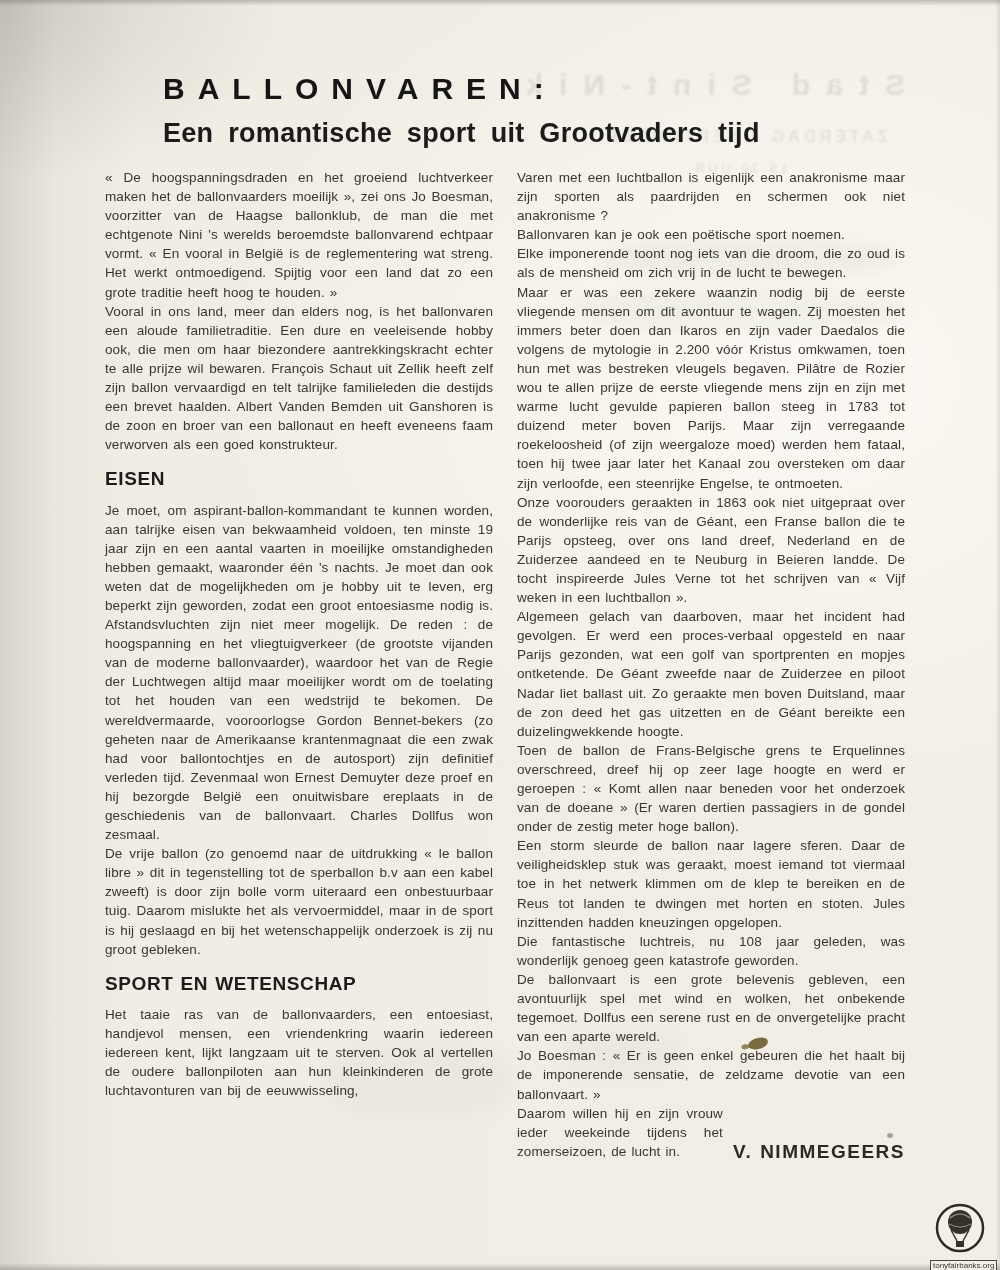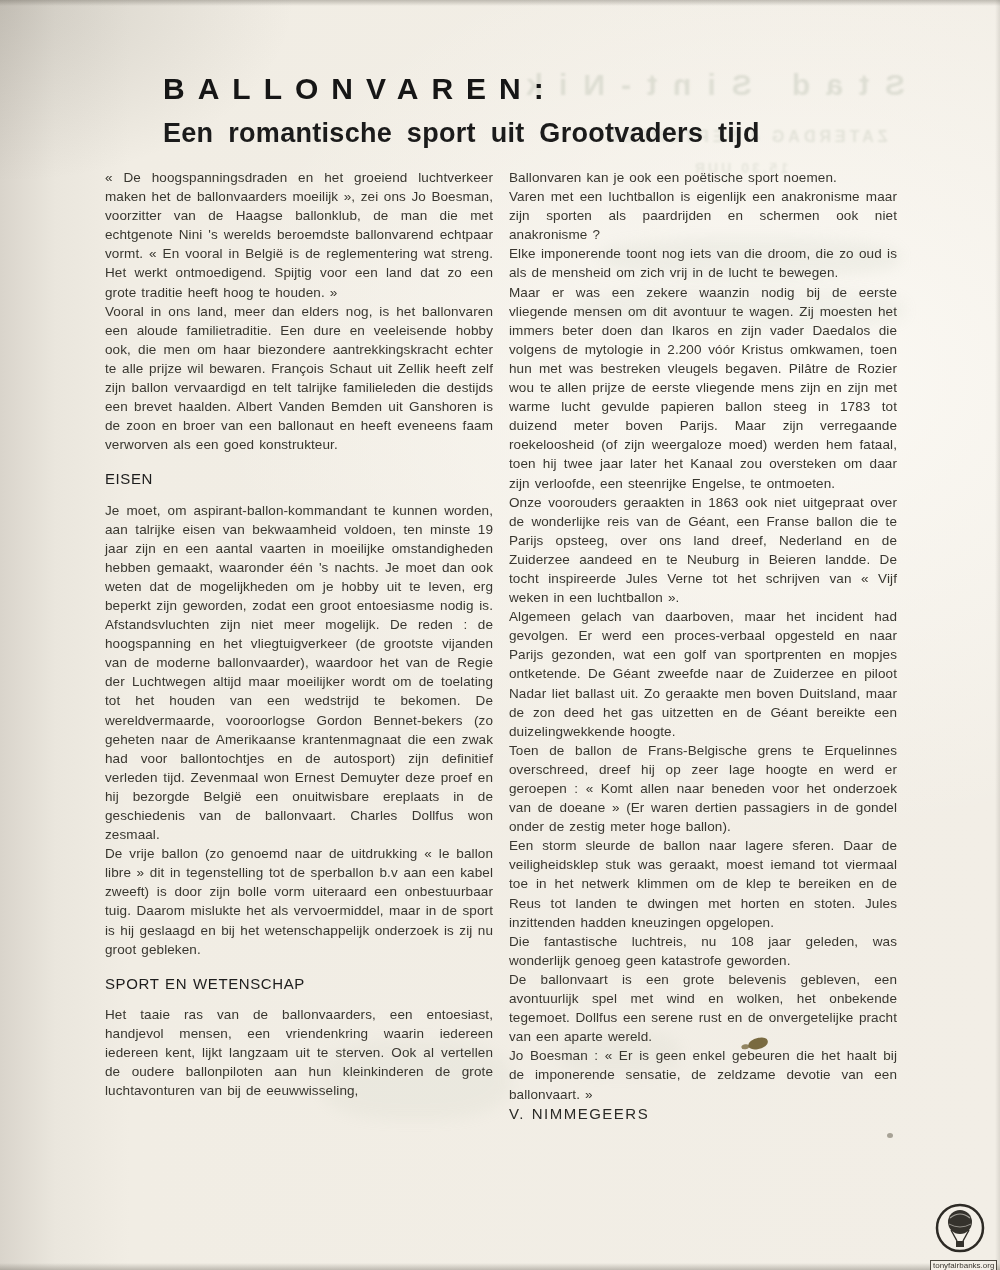--- a/index.html
+++ b/index.html
@@ -36,28 +36,28 @@
   .stain{position:absolute;top:1038px;left:748px;width:20px;height:11px;background:#6d5c2f;
     border-radius:60% 40% 55% 45%;transform:rotate(-10deg);opacity:0.9;}
   .stain:after{content:"";position:absolute;left:-7px;top:4px;width:8px;height:5px;background:#6d5c2f;
     border-radius:50%;opacity:0.8;}
   .speck{position:absolute;top:1133px;left:887px;width:6px;height:5px;background:#5c5646;border-radius:50%;opacity:0.5;}
 
   header{position:absolute;left:119px;top:72px;z-index:2;margin-left:44px;}
   .title-1{margin:0;font-size:30px;font-weight:800;letter-spacing:13px;color:#161616;}
   .title-2{margin:12px 0 0 0;font-size:27px;font-weight:bold;letter-spacing:0.3px;word-spacing:7px;color:#1b1b1b;}
 
-  .columns{position:absolute;left:105px;top:168px;width:812px;display:flex;gap:16px;z-index:2;}
+  .columns{position:absolute;left:105px;top:168px;width:812px;display:flex;gap:24px;z-index:2;}
   .col{width:388px;font-size:13.5px;line-height:19.1px;text-align:justify;color:#38362f;
     word-spacing:1.2px;letter-spacing:0.1px;}
   .col p{margin:0;}
-  .col h3{margin:15px 0 12px 0;font-size:15px;letter-spacing:0.6px;color:#1d1d1d;font-weight:normal;}
+  .col h3{margin:15px 0 12px 0;font-size:19px;letter-spacing:0.6px;color:#1d1d1d;font-weight:bold;}
   .final-row{display:flex;align-items:flex-end;gap:10px;}
   .final-row p{flex:1 1 auto;}
-  .byline{white-space:nowrap;font-weight:normal;font-size:15px;letter-spacing:1.5px;color:#2a2a26;}
+  .byline{white-space:nowrap;font-weight:bold;font-size:19px;letter-spacing:1.5px;color:#2a2a26;}
 
   .logo{position:absolute;left:930px;top:1202px;width:60px;text-align:center;z-index:2;}
   .logo svg{display:block;margin:0 auto;}
   .logo-caption{margin-top:-2px;display:inline-block;border:1px solid #4a463e;background:#f3efe7;
     font-size:8px;line-height:10px;padding:0 2px;color:#3a362f;letter-spacing:0;}
 </style>
 </head>
 <body>
 
 <div class="page">
@@ -83,32 +83,33 @@
     <div class="col">
       <p>« De hoogspanningsdraden en het groeiend luchtverkeer maken het de ballonvaarders moeilijk », zei ons Jo Boesman, voorzitter van de Haagse ballonklub, de man die met echtgenote Nini 's werelds beroemdste ballonvarend echtpaar vormt. « En vooral in België is de reglementering wat streng. Het werkt ontmoedigend. Spijtig voor een land dat zo een grote traditie heeft hoog te houden. »</p>
       <p>Vooral in ons land, meer dan elders nog, is het ballonvaren een aloude familietraditie. Een dure en veeleisende hobby ook, die men om haar biezondere aantrekkingskracht echter te alle prijze wil bewaren. François Schaut uit Zellik heeft zelf zijn ballon vervaardigd en telt talrijke familieleden die destijds een brevet haalden. Albert Vanden Bemden uit Ganshoren is de zoon en broer van een ballonaut en heeft eveneens faam verworven als een goed konstrukteur.</p>
       <h3>EISEN</h3>
       <p>Je moet, om aspirant-ballon-kommandant te kunnen worden, aan talrijke eisen van bekwaamheid voldoen, ten minste 19 jaar zijn en een aantal vaarten in moeilijke omstandigheden hebben gemaakt, waaronder één 's nachts. Je moet dan ook weten dat de mogelijkheden om je hobby uit te leven, erg beperkt zijn geworden, zodat een groot entoesiasme nodig is. Afstandsvluchten zijn niet meer mogelijk. De reden : de hoogspanning en het vliegtuigverkeer (de grootste vijanden van de moderne ballonvaarder), waardoor het van de Regie der Luchtwegen altijd maar moeilijker wordt om de toelating tot het houden van een wedstrijd te bekomen. De wereldvermaarde, vooroorlogse Gordon Bennet-bekers (zo geheten naar de Amerikaanse krantenmagnaat die een zwak had voor ballontochtjes en de autosport) zijn definitief verleden tijd. Zevenmaal won Ernest Demuyter deze proef en hij bezorgde België een onuitwisbare ereplaats in de geschiedenis van de ballonvaart. Charles Dollfus won zesmaal.</p>
       <p>De vrije ballon (zo genoemd naar de uitdrukking « le ballon libre » dit in tegenstelling tot de sperballon b.v aan een kabel zweeft) is door zijn bolle vorm uiteraard een onbestuurbaar tuig. Daarom mislukte het als vervoermiddel, maar in de sport is hij geslaagd en bij het wetenschappelijk onderzoek is zij nu groot gebleken.</p>
       <h3>SPORT EN WETENSCHAP</h3>
       <p>Het taaie ras van de ballonvaarders, een entoesiast, handjevol mensen, een vriendenkring waarin iedereen iedereen kent, lijkt langzaam uit te sterven. Ook al vertellen de oudere ballonpiloten aan hun kleinkinderen de grote luchtavonturen van bij de eeuwwisseling,</p>
     </div>
     <div class="col">
+      <p>Varen met een luchtballon is eigenlijk een anakronisme maar zijn sporten als paardrijden en schermen ook niet anakronisme ?</p>
       <p>Ballonvaren kan je ook een poëtische sport noemen.</p>
-      <p>Varen met een luchtballon is eigenlijk een anakronisme maar zijn sporten als paardrijden en schermen ook niet anakronisme ?</p>
       <p>Elke imponerende toont nog iets van die droom, die zo oud is als de mensheid om zich vrij in de lucht te bewegen.</p>
       <p>Maar er was een zekere waanzin nodig bij de eerste vliegende mensen om dit avontuur te wagen. Zij moesten het immers beter doen dan Ikaros en zijn vader Daedalos die volgens de mytologie in 2.200 vóór Kristus omkwamen, toen hun met was bestreken vleugels begaven. Pilâtre de Rozier wou te allen prijze de eerste vliegende mens zijn en zijn met warme lucht gevulde papieren ballon steeg in 1783 tot duizend meter boven Parijs. Maar zijn verregaande roekeloosheid (of zijn weergaloze moed) werden hem fataal, toen hij twee jaar later het Kanaal zou oversteken om daar zijn verloofde, een steenrijke Engelse, te ontmoeten.</p>
       <p>Onze voorouders geraakten in 1863 ook niet uitgepraat over de wonderlijke reis van de Géant, een Franse ballon die te Parijs opsteeg, over ons land dreef, Nederland en de Zuiderzee aandeed en te Neuburg in Beieren landde. De tocht inspireerde Jules Verne tot het schrijven van « Vijf weken in een luchtballon ».</p>
       <p>Algemeen gelach van daarboven, maar het incident had gevolgen. Er werd een proces-verbaal opgesteld en naar Parijs gezonden, wat een golf van sportprenten en mopjes ontketende. De Géant zweefde naar de Zuiderzee en piloot Nadar liet ballast uit. Zo geraakte men boven Duitsland, maar de zon deed het gas uitzetten en de Géant bereikte een duizelingwekkende hoogte.</p>
       <p>Toen de ballon de Frans-Belgische grens te Erquelinnes overschreed, dreef hij op zeer lage hoogte en werd er geroepen : « Komt allen naar beneden voor het onderzoek van de doeane » (Er waren dertien passagiers in de gondel onder de zestig meter hoge ballon).</p>
       <p>Een storm sleurde de ballon naar lagere sferen. Daar de veiligheidsklep stuk was geraakt, moest iemand tot viermaal toe in het netwerk klimmen om de klep te bereiken en de Reus tot landen te dwingen met horten en stoten. Jules inzittenden hadden kneuzingen opgelopen.</p>
       <p>Die fantastische luchtreis, nu 108 jaar geleden, was wonderlijk genoeg geen katastrofe geworden.</p>
       <p>De ballonvaart is een grote belevenis gebleven, een avontuurlijk spel met wind en wolken, het onbekende tegemoet. Dollfus een serene rust en de onvergetelijke pracht van een aparte wereld.</p>
       <p>Jo Boesman : « Er is geen enkel gebeuren die het haalt bij de imponerende sensatie, de zeldzame devotie van een ballonvaart. »</p>
       <div class="final-row">
+        <p>Daarom willen hij en zijn vrouw ieder weekeinde tijdens het zomerseizoen, de lucht in.</p>
         <span class="byline">V. NIMMEGEERS</span>
       </div>
     </div>
   </main>
 
   <div class="stain"></div>
   <div class="speck"></div>
 
   <div class="logo">
     <svg width="52" height="52" viewBox="0 0 52 52">

